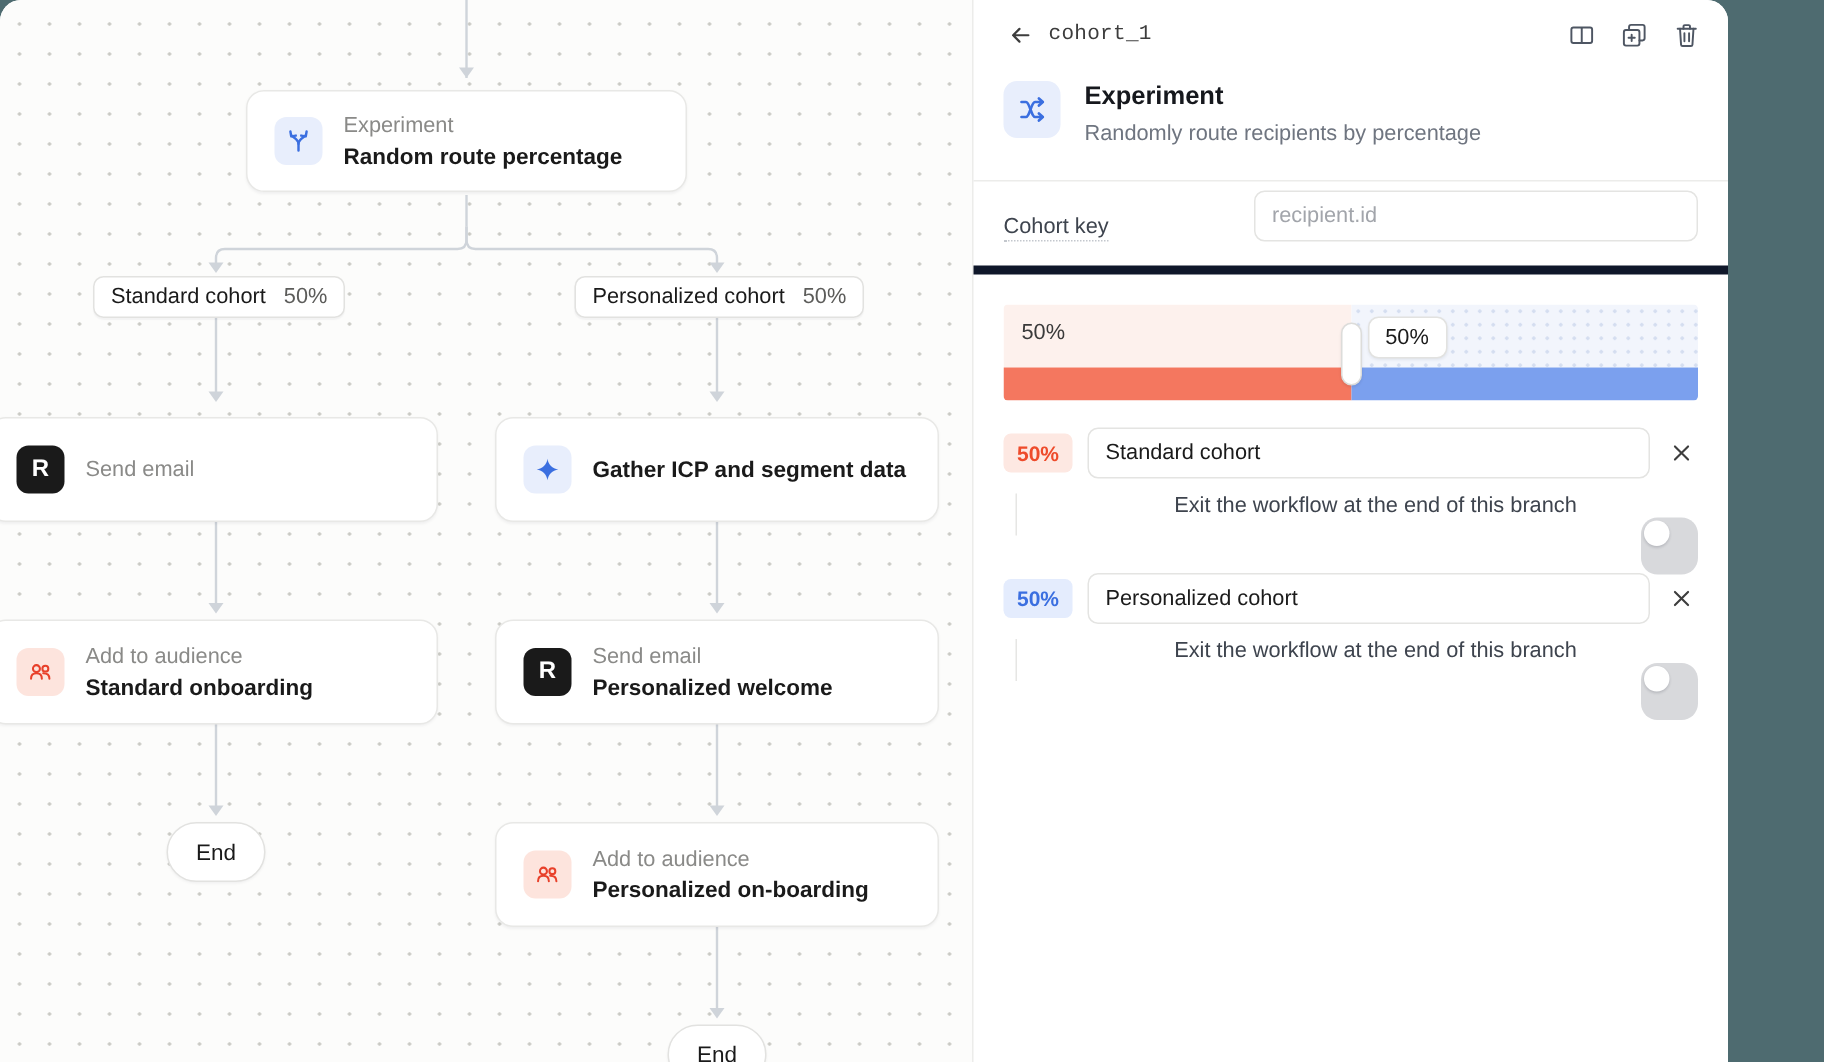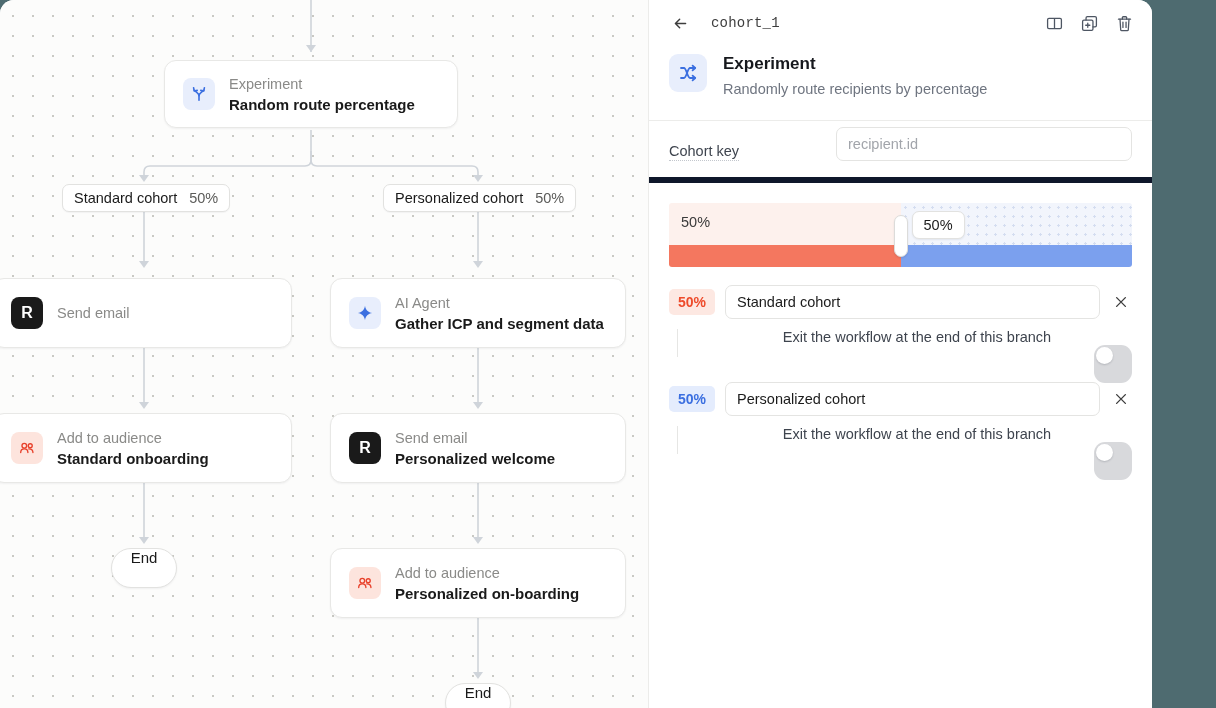--- a/index.html
+++ b/index.html
@@ -75,38 +75,38 @@
   }
   .pill .pct { color: #5c5c5a; }
 
   .endnode {
     position: absolute;
     height: 40px;
     min-width: 66px;
     background: #fff;
     border: 1px solid #e2e2e0;
     border-radius: 20px;
-    display: flex; justify-content: center;
+    display: flex; align-items: center; justify-content: center;
     font-size: 15px; color: #1a1a1a; font-weight: 500;
     box-shadow: 0 1px 2px rgba(16,24,40,.05);
   }
 
   
   .panel {
     position: absolute;
     left: 648px; top: 0;
     width: 504px; height: 708px;
     background: #fff;
     border-left: 1px solid #ececea;
   }
   .panel-topbar {
     height: 46px;
     display: flex; align-items: center;
     padding: 0 18px 0 20px;
-    gap: 20px;
+    gap: 8px;
   }
   .back-arrow {
     width: 22px; height: 22px;
     display: flex; align-items: center; justify-content: center;
     color: #3d3d3d; cursor: pointer;
   }
   .crumb {
     font-family: "Liberation Mono", monospace;
     font-size: 14px;
     color: #3d3d3d;
@@ -335,21 +335,20 @@
       </div>
     </div>
 
     <div class="node" style="left:330px; top:278px; width:296px;">
       <div class="node-icon icon-blue">
         <svg width="18" height="18" viewBox="0 0 20 20" fill="#3b6fe0">
           <path d="M10 2 C10.6 6.4 13.6 9.4 18 10 C13.6 10.6 10.6 13.6 10 18 C9.4 13.6 6.4 10.6 2 10 C6.4 9.4 9.4 6.4 10 2 Z"></path>
         </svg>
       </div>
       <div class="node-text">
-        <span class="node-kind">AI Agent</span>
         <span class="node-title">Gather ICP and segment data</span>
       </div>
     </div>
 
     <div class="node" style="left:-8px; top:413px; width:300px;">
       <div class="node-icon icon-pink">
         <svg width="18" height="18" viewBox="0 0 20 20" fill="none" stroke="#e8402a" stroke-width="1.5" stroke-linecap="round">
           <circle cx="7" cy="7.5" r="2.6"></circle>
           <circle cx="13.6" cy="7.5" r="2.2"></circle>
           <path d="M3 15 C3 12.2 4.8 11 7 11 C9.2 11 11 12.2 11 15"></path>

